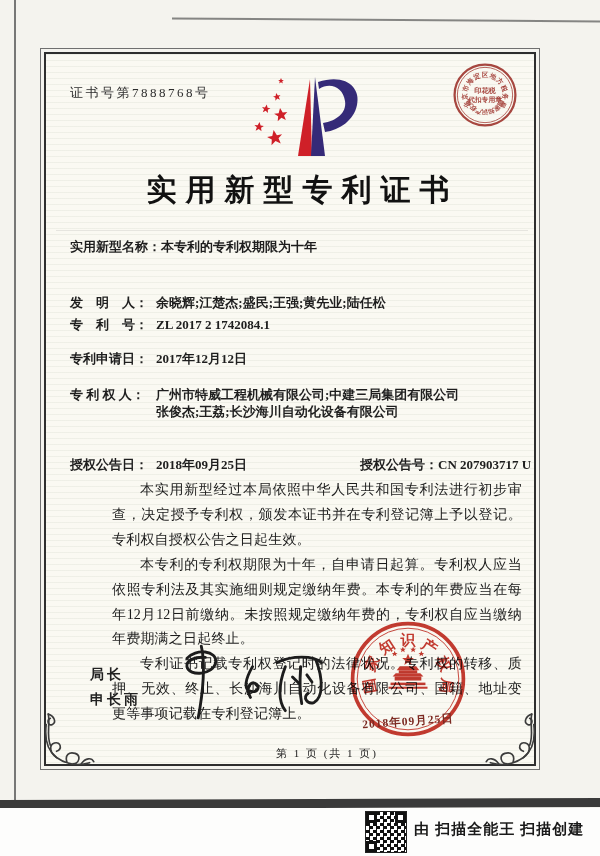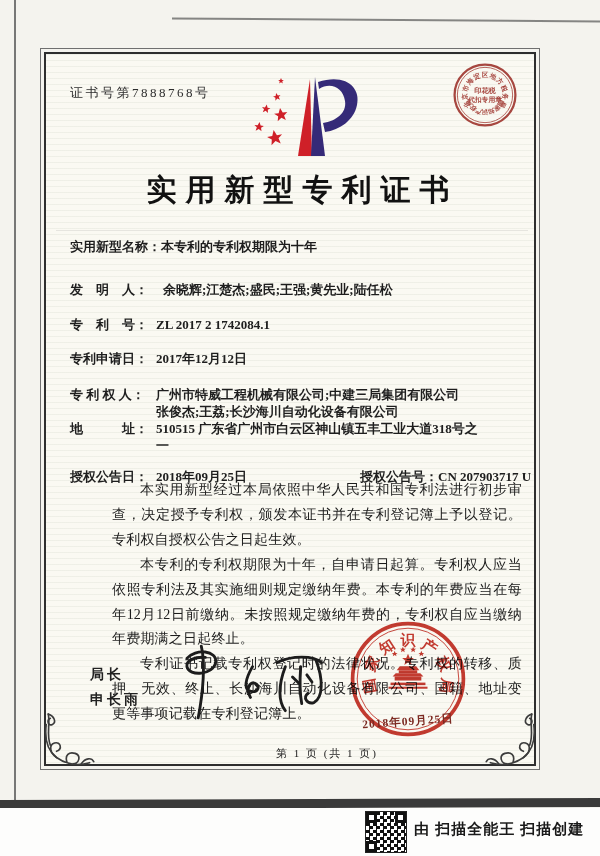--- a/index.html
+++ b/index.html
@@ -36,26 +36,26 @@
   .stamp-svg { position:absolute; left:406px; top:8px; width:66px; height:66px; opacity:.88; }
   .title { position:absolute; left:0; top:116px; width:100%; text-align:center;
            font-size:30px; font-weight:700; letter-spacing:9px; padding-left:25px; color:#111; }
   .title-rule { position:absolute; left:10px; top:176px; width:472px; height:1px; background:rgba(0,0,0,.08); }
 
   
   .row { position:absolute; left:24px; right:12px; display:flex; font-size:13px; color:#1e1e1e; font-weight:600; line-height:17px; }
   .row .lbl { flex:0 0 86px; white-space:nowrap; }
   .row .val { flex:1; }
   .row-name  { top:184px; }
-  .row-inv   { top:227px;gap:7px; }
+  .row-inv   { top:240px; }
   .row-pno   { top:262px; }
   .row-fdate { top:296px; }
   .row-ptee  { top:332px; }
   .row-addr  { top:366px; }
-  .row-gdate { top:402px;margin-top:12px; }
+  .row-gdate { top:402px; }
   .grant-no-group { position:absolute; left:290px; top:0; display:flex; white-space:nowrap; }
   .row-gdate .left-part { display:flex; flex:0 0 auto; }
   .row-gdate { justify-content:flex-start; }
 
   
   .body-text { position:absolute; left:22px; top:424px; width:454px; }
   .body-text p { font-size:14px; line-height:1.78; text-align:justify; text-indent:2em;
                  color:#1c1c1c; letter-spacing:.2px;margin-left:44px; }
 
   
@@ -220,27 +220,20 @@
       <span class="lbl">专利申请日：</span>
       <span class="val">2017年12月12日</span>
     </div>
     <div class="row row-ptee">
       <span class="lbl">专 利 权 人：</span>
       <span class="val">
         <span>广州市特威工程机械有限公司;中建三局集团有限公司</span><br>
         <span>张俊杰;王荔;长沙海川自动化设备有限公司</span>
       </span>
     </div>
-    <div class="row row-addr">
-      <span class="lbl">地　　　址：</span>
-      <span class="val">
-        <span>510515 广东省广州市白云区神山镇五丰工业大道318号之</span><br>
-        <span>一</span>
-      </span>
-    </div>
     <div class="row row-gdate">
       <span class="left-part">
         <span class="lbl">授权公告日：</span>
         <span>2018年09月25日</span>
       </span>
       <span class="grant-no-group">
         <span>授权公告号：</span>
         <span>CN 207903717 U</span>
       </span>
     </div>

